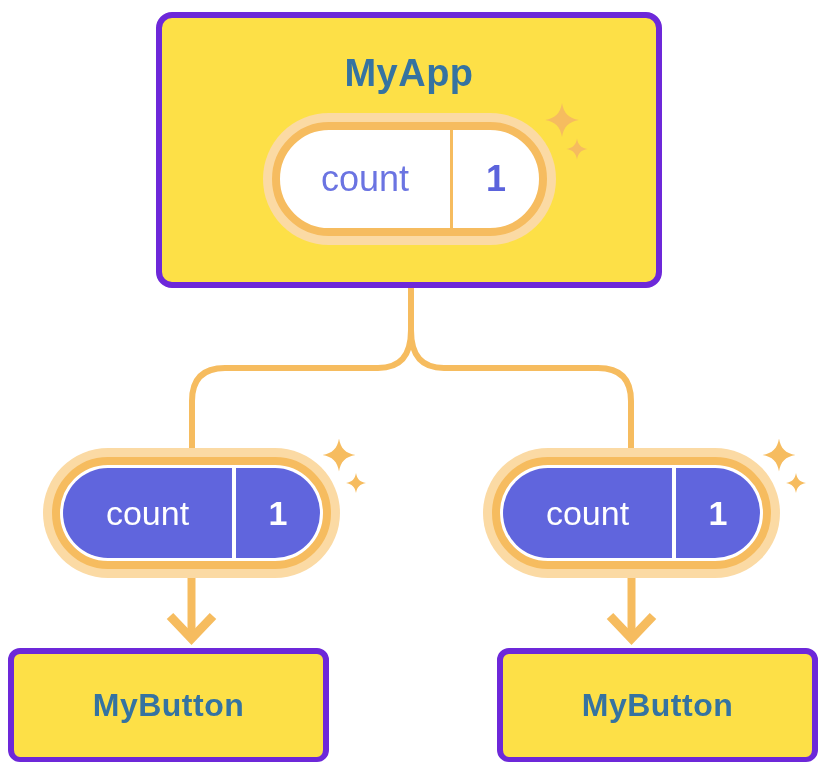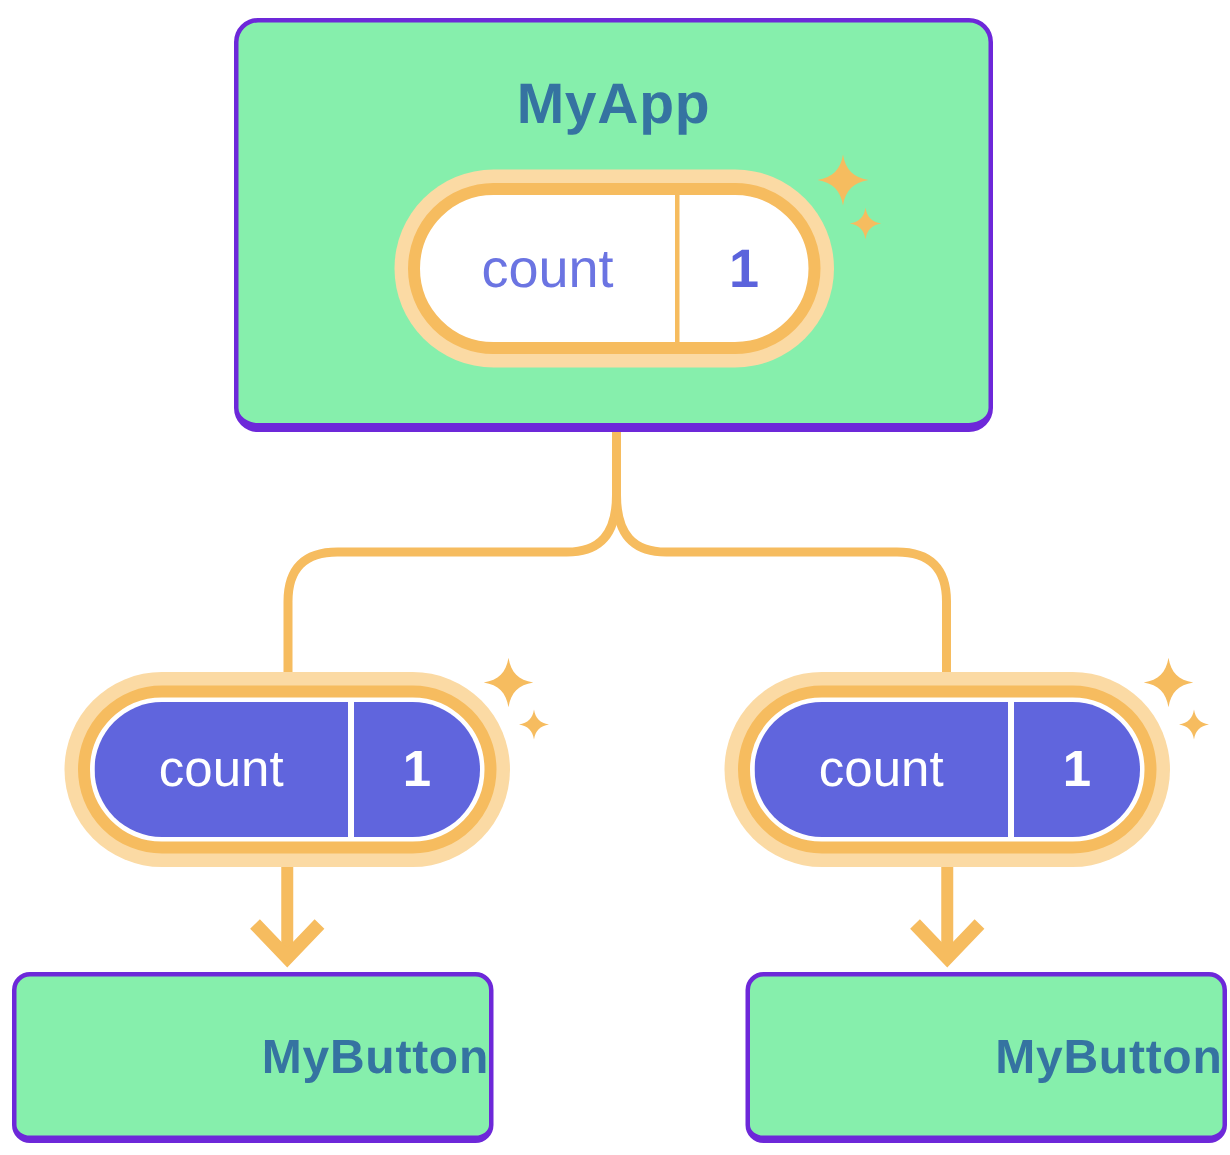--- a/index.html
+++ b/index.html
@@ -10,36 +10,36 @@
     font-family:"Liberation Sans", sans-serif;
     overflow:hidden;
   }
   svg.overlay{position:absolute;left:0;top:0;z-index:0;}
   .sparkles{position:absolute;z-index:3;}
 
   
   .card{
     position:absolute;
     box-sizing:border-box;
-    background:#86efac;
-    border:3px solid #6d28d9;
+    background:#fde047;
+    border:6px solid #6d28d9;
     z-index:1;
   }
   .root-card{
     left:156px;top:12px;width:506px;height:276px;
     border-radius:16px;border-bottom-width:6px;
   }
   .root-title{
     margin-top:34px;text-align:center;
     font-size:38px;font-weight:600;color:#3573A1;letter-spacing:0.5px;
   }
   .leaf-card{
     width:321px;height:114px;top:648px;
     border-radius:12px;border-bottom-width:5px;
-    display:flex;align-items:center;justify-content:flex-end;
+    display:flex;align-items:center;justify-content:center;
   }
   .leaf-card.left{left:8px;}
   .leaf-card.right{left:497px;}
   .leaf-title{font-size:32px;font-weight:600;color:#3573A1;letter-spacing:0.5px;}
 
   
   .pill{
     position:absolute;box-sizing:border-box;z-index:2;
     border:8px solid #F6BC5F;border-radius:999px;
     background:#ffffff;

